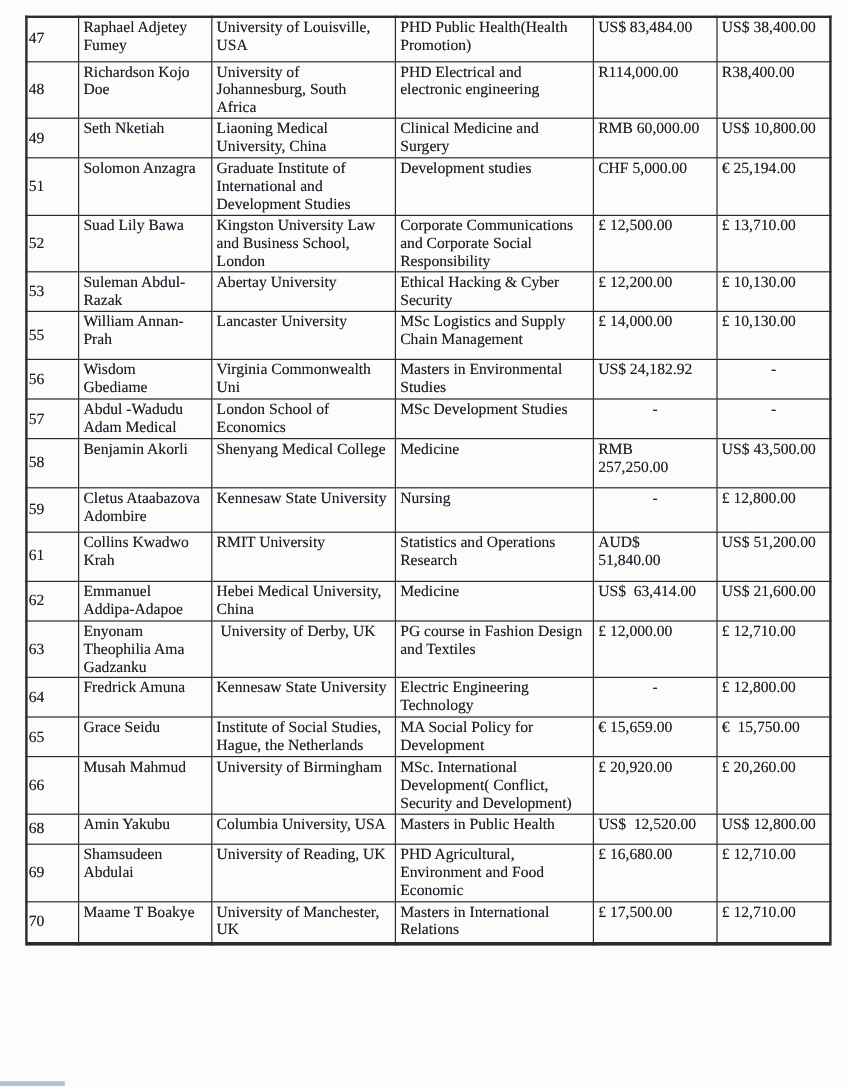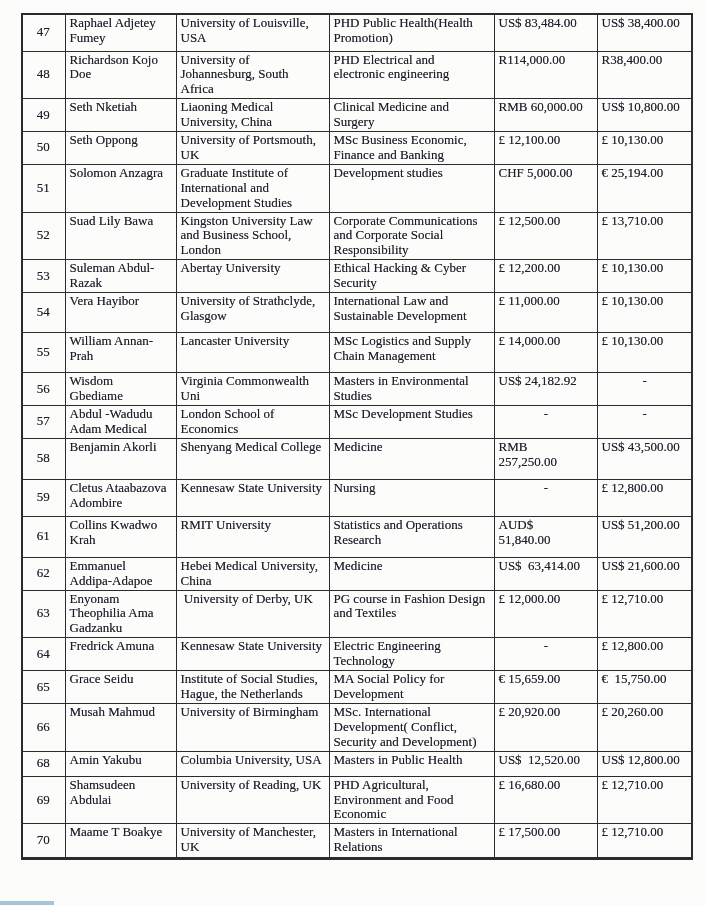--- a/index.html
+++ b/index.html
@@ -25,21 +25,21 @@
     padding:1px 3px 1px 4px;
     font-size:13px;
     line-height:14.9px;
     color:#1e1d28;
     white-space:pre-wrap;
     word-wrap:break-word;
     overflow:hidden;
     text-shadow:0 0 0.5px rgba(25,25,55,0.55);
   }
   .fees-table td.num {
-    text-align:center;
+    text-align:left;
     vertical-align:middle;
     padding-right:2px;
     padding-left:1px;
   }
   .fees-table td.dash { text-align:center; }
   .accent-line {
     position:absolute;
     left:0; top:901px;
     width:54px; height:4px;
     background:#a9c3da;
@@ -84,30 +84,20 @@
       <tr style="height: 31px; margin-top: 36px;">
         <td class="num">49</td>
         <td>Seth Nketiah</td>
         <td>Liaoning Medical
 University, China</td>
         <td>Clinical Medicine and
 Surgery</td>
         <td>RMB 60,000.00</td>
         <td>US$ 10,800.00</td>
       </tr>
-      <tr style="height: 30px;">
-        <td class="num">50</td>
-        <td>Seth Oppong</td>
-        <td>University of Portsmouth,
-UK</td>
-        <td>MSc Business Economic,
-Finance and Banking</td>
-        <td>£ 12,100.00</td>
-        <td>£ 10,130.00</td>
-      </tr>
       <tr style="height: 46px;">
         <td class="num">51</td>
         <td>Solomon Anzagra</td>
         <td>Graduate Institute of
 International and
 Development Studies</td>
         <td>Development studies</td>
         <td>CHF 5,000.00</td>
         <td>€ 25,194.00</td>
       </tr>
@@ -127,30 +117,20 @@
         <td class="num">53</td>
         <td>Suleman Abdul-
 Razak</td>
         <td>Abertay University</td>
         <td>Ethical Hacking &amp; Cyber
 Security</td>
         <td>£ 12,200.00</td>
         <td>£ 10,130.00</td>
       </tr>
       <tr style="height: 40px;">
-        <td class="num">54</td>
-        <td>Vera Hayibor</td>
-        <td>University of Strathclyde,
-Glasgow</td>
-        <td>International Law and
-Sustainable Development</td>
-        <td>£ 11,000.00</td>
-        <td>£ 10,130.00</td>
-      </tr>
-      <tr style="height: 40px;">
         <td class="num">55</td>
         <td>William Annan-
 Prah</td>
         <td>Lancaster University</td>
         <td>MSc Logistics and Supply
 Chain Management</td>
         <td>£ 14,000.00</td>
         <td>£ 10,130.00</td>
       </tr>
       <tr style="height: 31px;">

